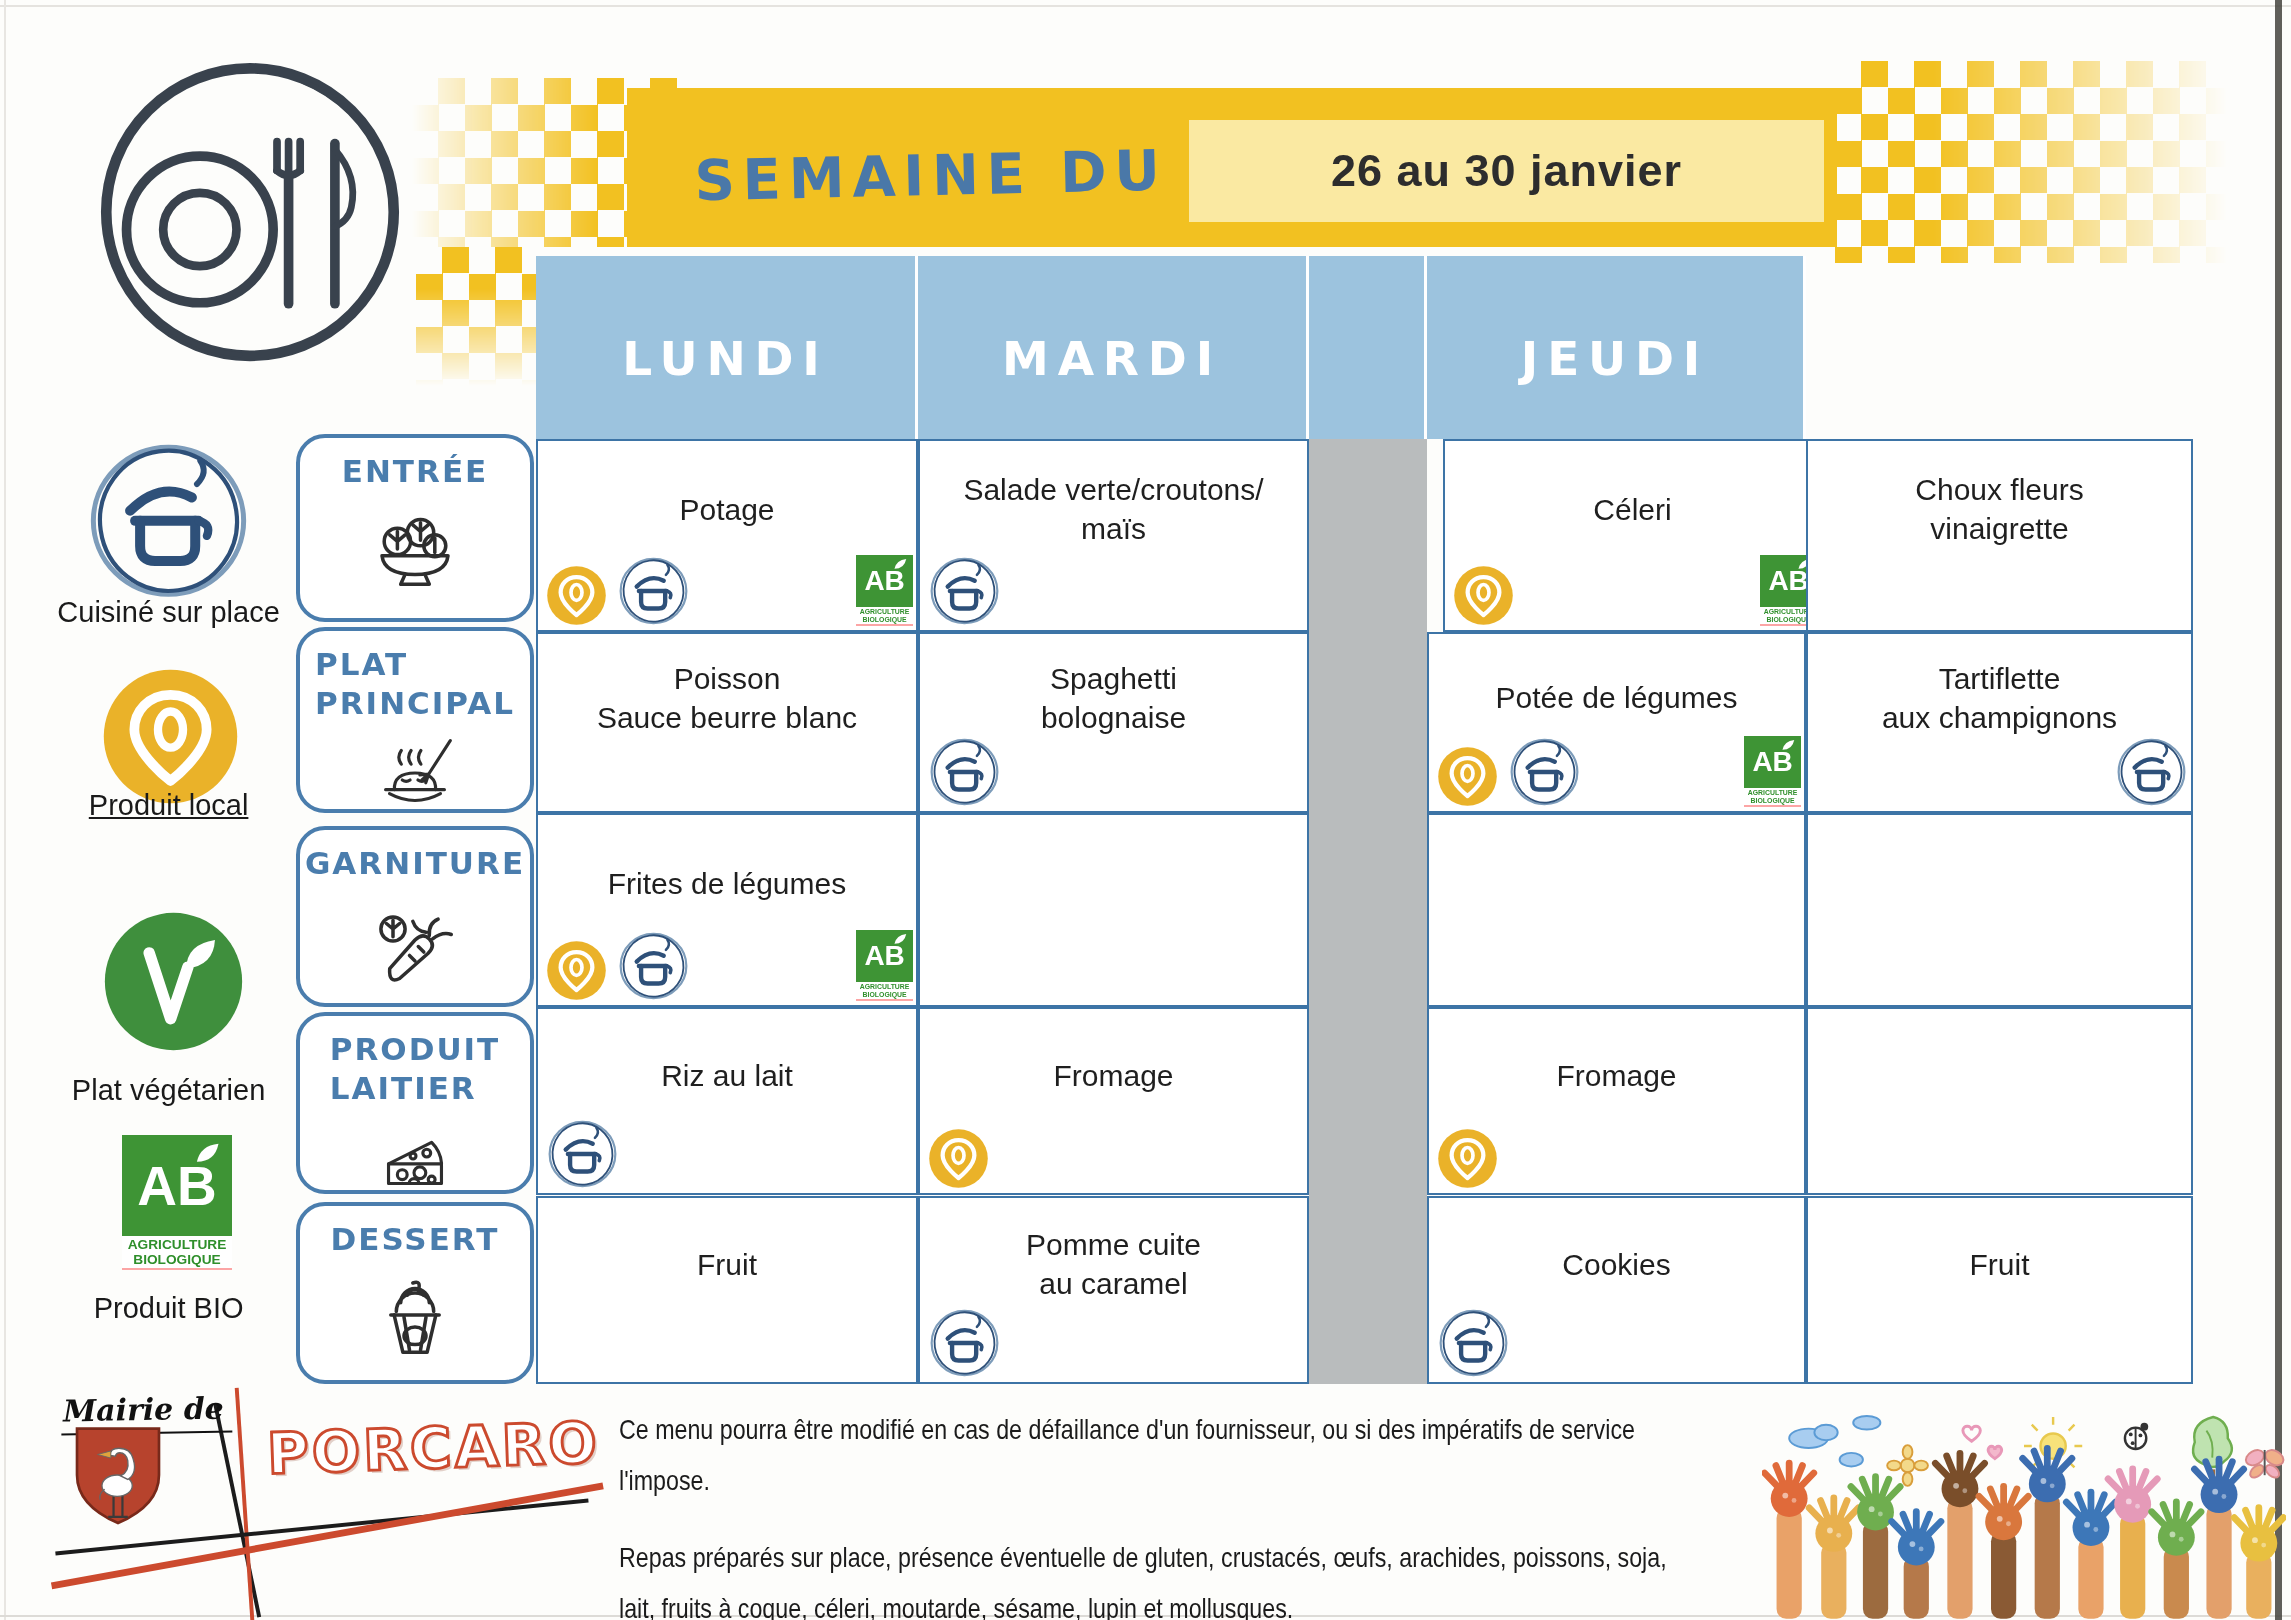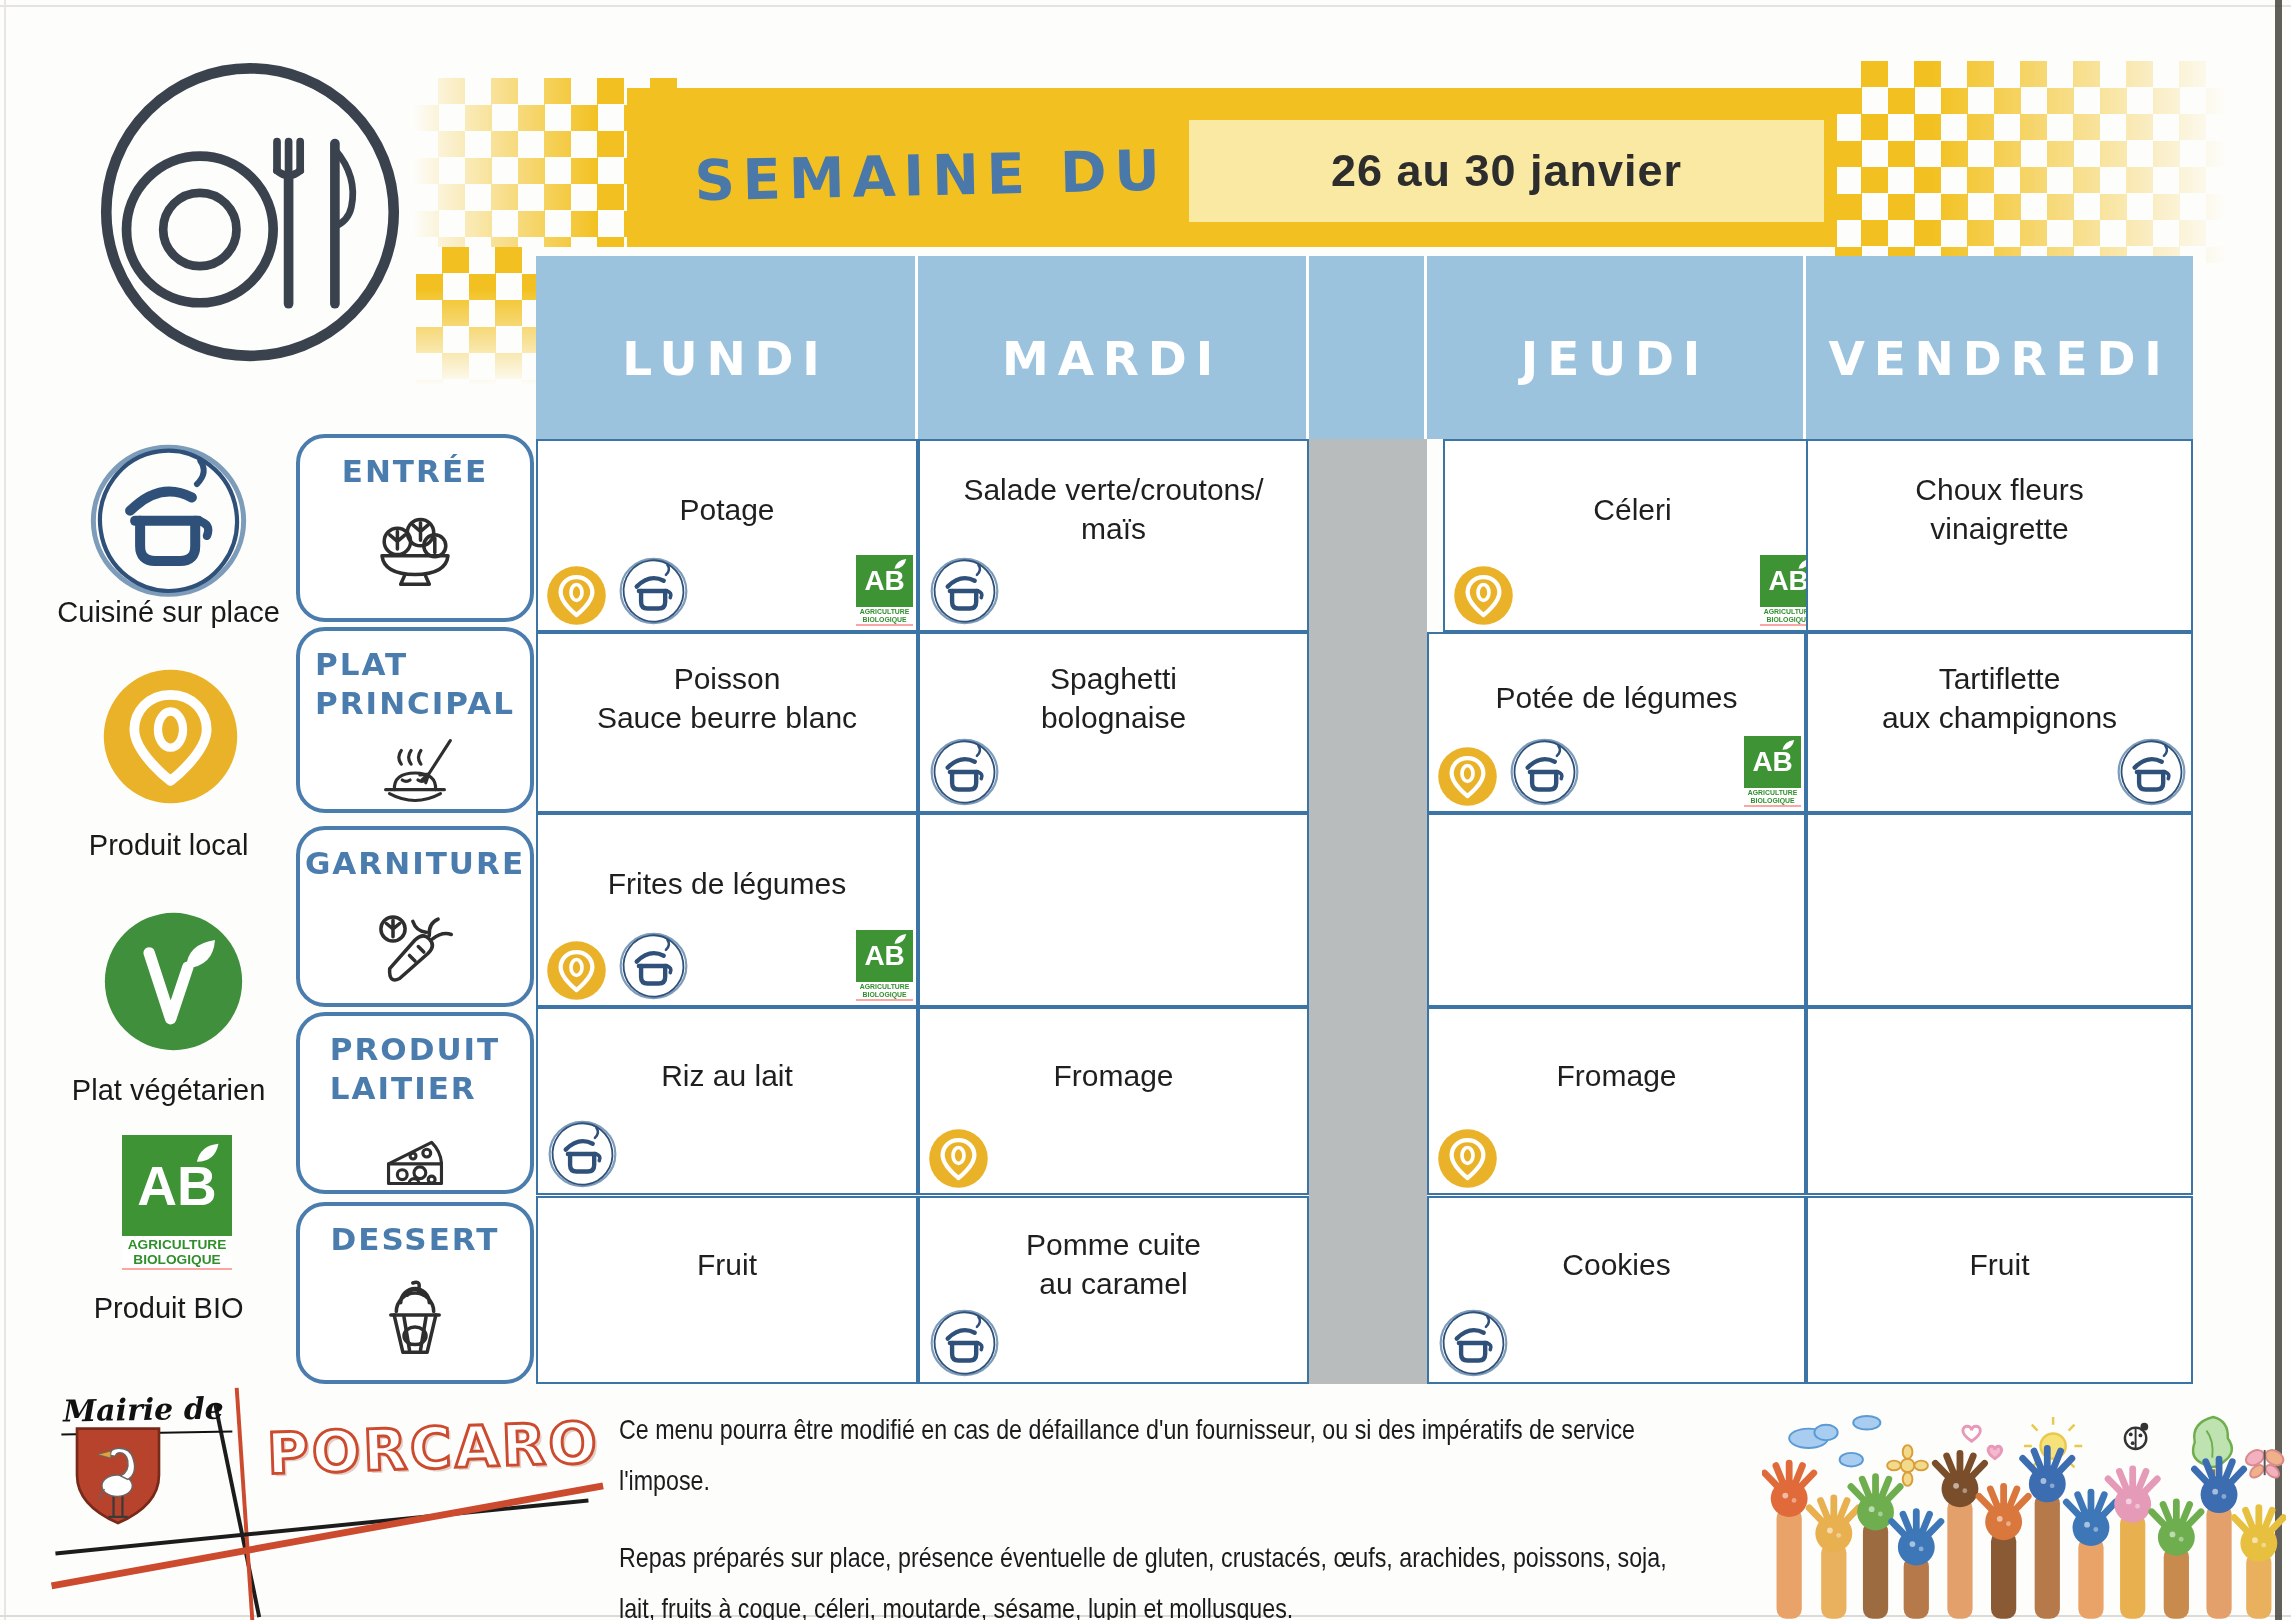--- a/index.html
+++ b/index.html
@@ -144,23 +144,20 @@
 <div class="day-row" id="day-row">
     <div class="day-cell" style="left: 0px; width: 382px;">
       <span>LUNDI</span>
     </div>
     <div class="day-cell" style="left: 382px; width: 391px;">
       <span>MARDI</span>
     </div>
     <div class="day-cell" style="left: 773px; width: 118px;"></div>
     <div class="day-cell" style="left: 891px; width: 379px;">
       <span>JEUDI</span>
-    </div>
-    <div class="day-cell last" style="left: 1270px; width: 387px;">
-      <span>VENDREDI</span>
     </div>
   </div>
 
 <div id="cat-col">
     <div class="cat-box" style="top: 434px; height: 188px;">
       <div class="cat-label">ENTRÉE</div>
       <div class="cat-icon"><svg width="110" height="110" viewBox="0 0 100 100" fill="none" stroke="#2e2e2e" stroke-width="3.2" stroke-linecap="round" stroke-linejoin="round">
           <g>
             <path d="M20 57 h60 q-2 17-30 17 t-30-17 z"></path>
             <path d="M41 74 l-4 9 h26 l-4-9"></path>
@@ -495,21 +492,21 @@
   <path d="M27 46 Q45 28 64 38" stroke-width="6"></path>
   <path d="M67 30 q7-7 2-14" stroke-width="3.5"></path>
  </g>
       </svg></div>
     <div class="legend-label" style="top: 596px;">Cuisiné sur place</div>
     <div class="legend-item" style="left: 101px; top: 667px;"><svg width="139" height="139" viewBox="0 0 100 100">
  <circle cx="50" cy="50" r="48" fill="#eab229"></circle>
  <path d="M50 20 C34 20 24 32 24 45 C24 62 50 82 50 82 C50 82 76 62 76 45 C76 32 66 20 50 20 Z" fill="none" stroke="#fff" stroke-width="7" stroke-linejoin="round"></path>
  <ellipse cx="50" cy="45" rx="9" ry="13" fill="none" stroke="#fff" stroke-width="6"></ellipse>
       </svg></div>
-    <div class="legend-label" style="top: 829px;">Produit local</div>
+    <div class="legend-label" style="top: 789px; text-decoration: underline;">Produit local</div>
     <div class="legend-item" style="left: 102px; top: 910px;"><svg width="143" height="143" viewBox="0 0 100 100">
  <circle cx="50" cy="50" r="48" fill="#3f8f3d"></circle>
  <path d="M33 30 L48 76 L60 40" fill="none" stroke="#fff" stroke-width="8" stroke-linecap="round" stroke-linejoin="round"></path>
  <path d="M59 41 Q59 24 79 21 Q78 39 59 41 Z" fill="#fff"></path>
       </svg></div>
     <div class="legend-label" style="top: 1074px;">Plat végétarien</div>
     <div class="legend-item" style="left: 122px; top: 1135px;"><span class="ab-badge" style="width:110px">
   <span class="ab-top" style="height:101px;font-size:55px">AB
    <svg class="ab-leaf" style="top:6.9px;right:10.8px" width="27.4" height="21.6" viewBox="0 0 14 12">
             <path d="M1 11 Q3 2 13 1 Q11 11 1 11 Z" fill="#fff"></path>

